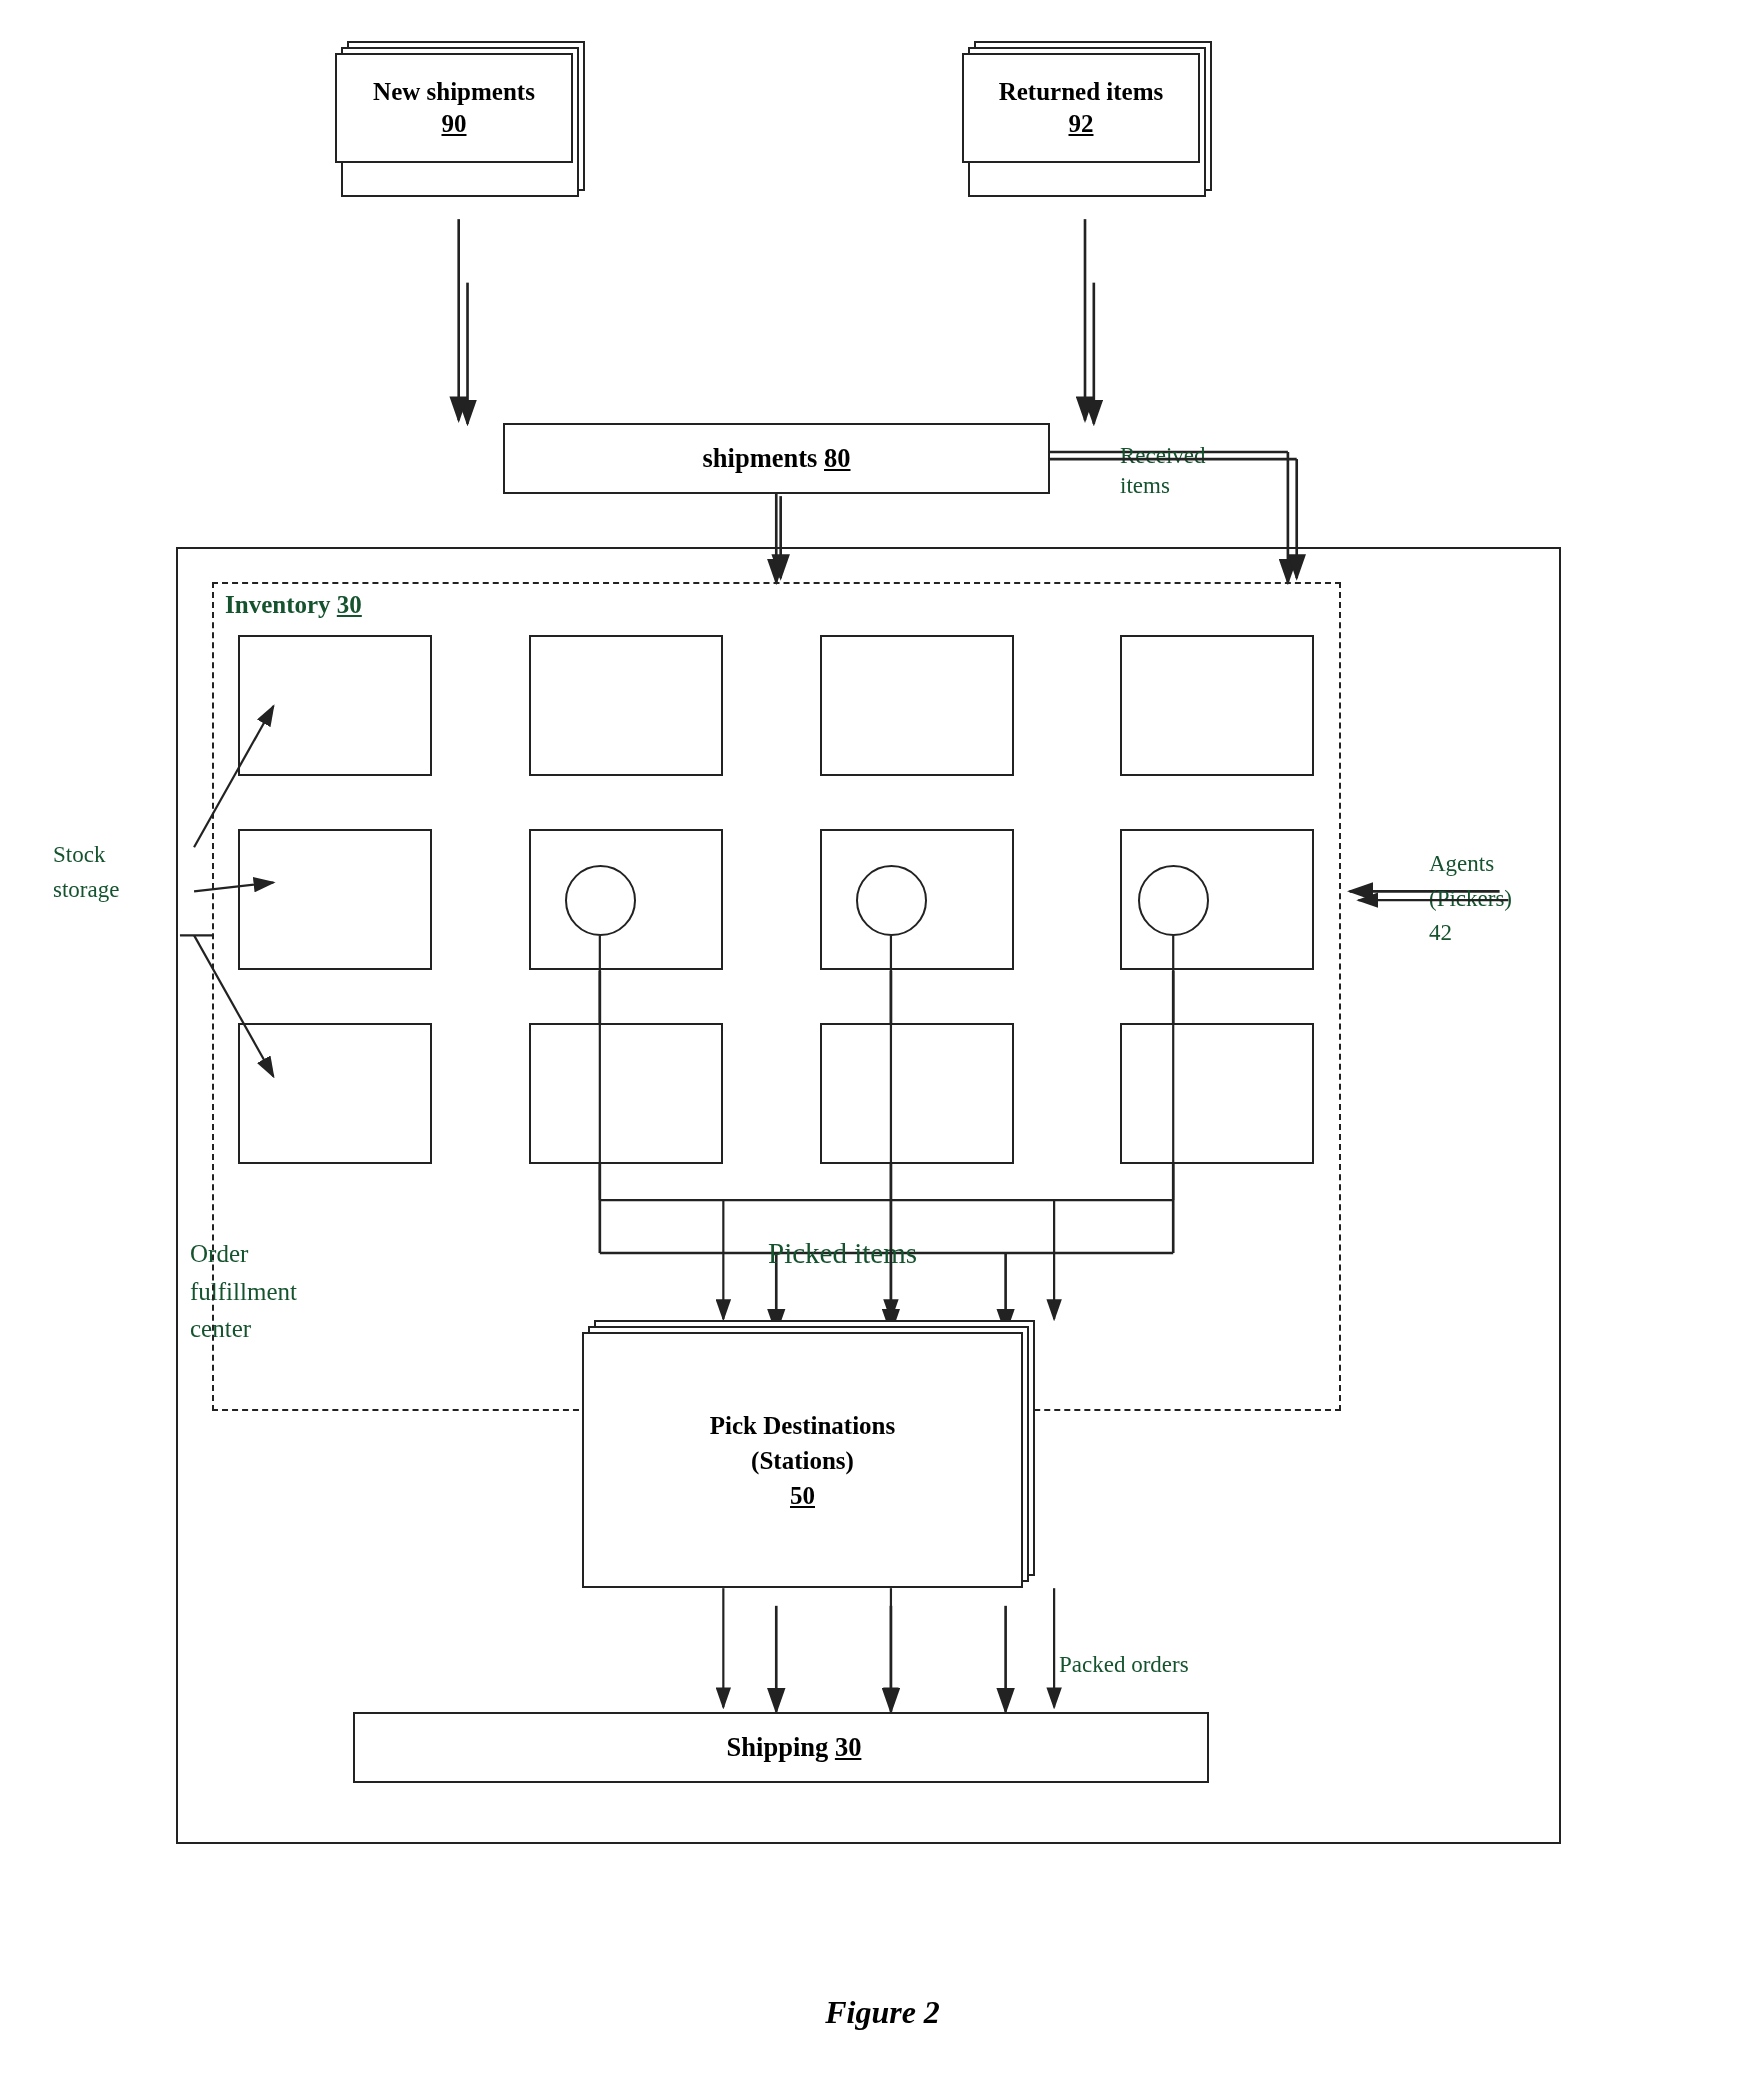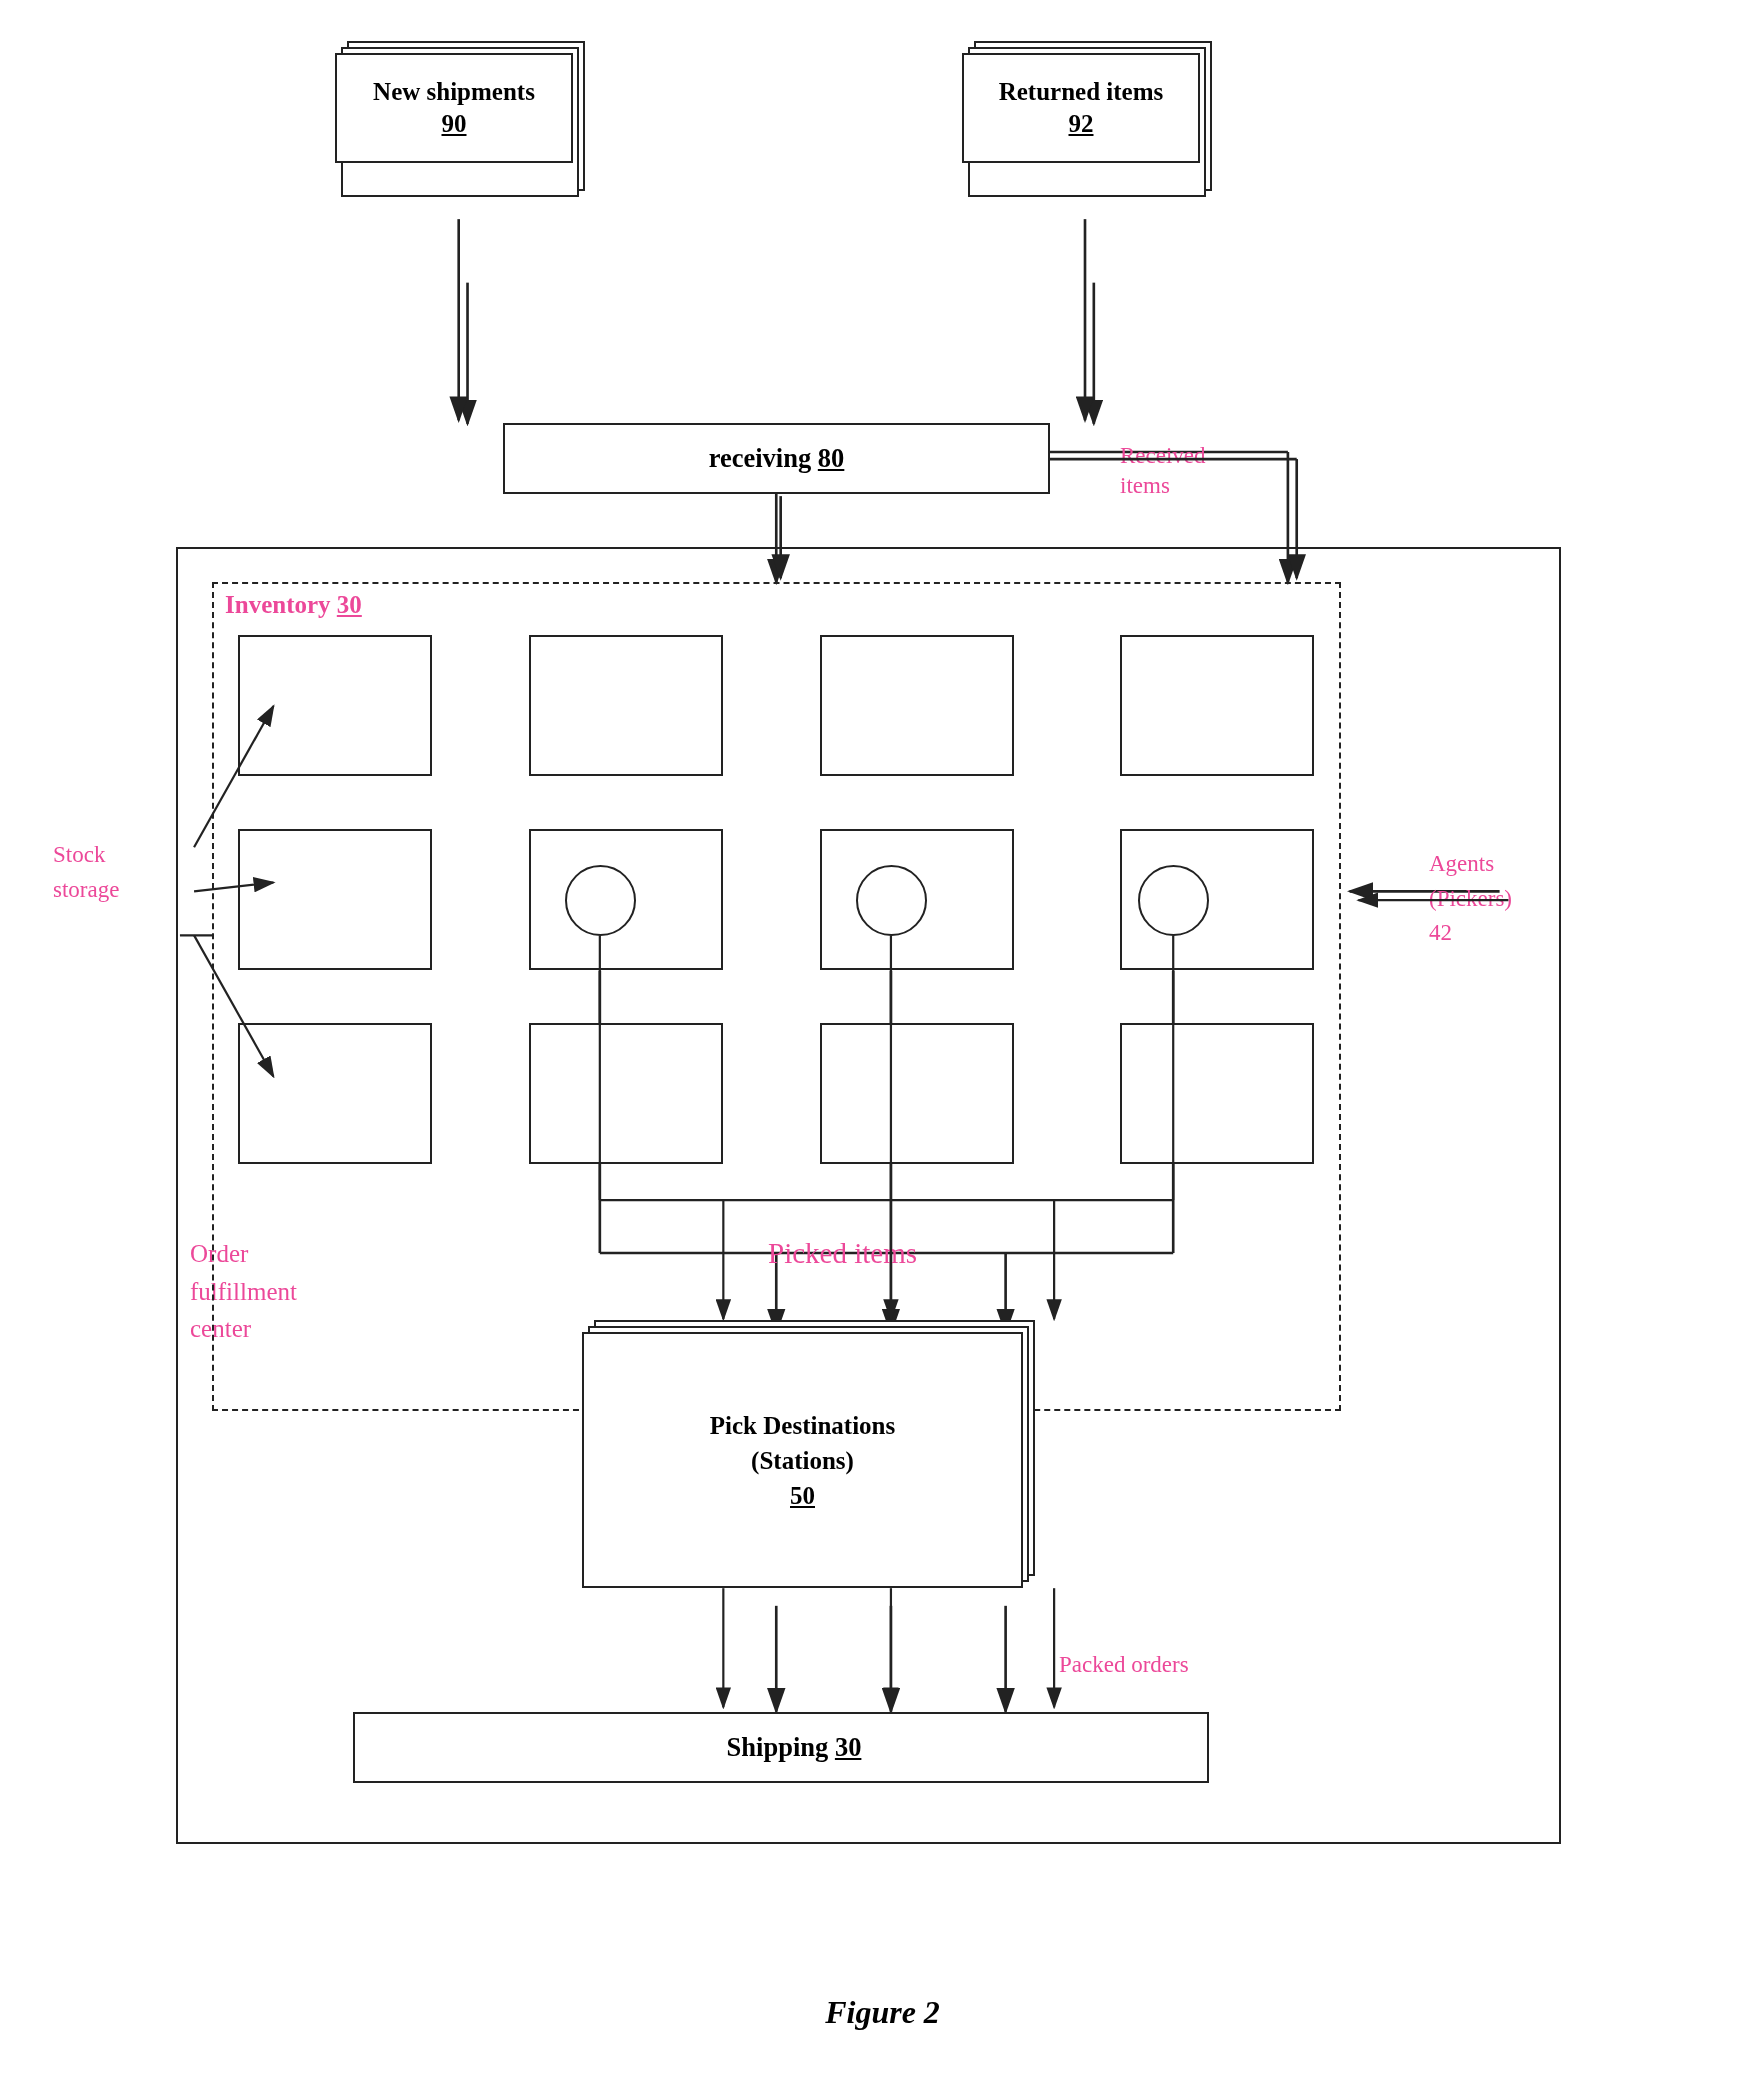--- a/index.html
+++ b/index.html
@@ -145,21 +145,21 @@
       padding-left: 26px;
     }
     .shipping-box u { text-decoration: underline; }
 
     
     .label {
       position: absolute;
       font-size: 23px;
       font-weight: normal;
       line-height: 1.3;
-      color: #ec4899;
+      color: #14532d;
     }
     .label.bold { font-weight: bold; }
 
     
     .figure-caption {
       position: absolute;
       font-size: 32px;
       font-style: italic;
       font-weight: bold;
       text-align: center;
@@ -229,21 +229,21 @@
   <div class="paper-stack" style="left: 962px; top: 53px;">
     <div class="paper-back2"></div>
     <div class="paper-back1"></div>
     <div class="paper-front">
       <span>Returned items</span>
       <u>92</u>
     </div>
   </div>
 
   <div class="receiving-box" style="left: 503px; top: 423px; width: 547px; height: 71px;">
-    <span>receiving</span>&nbsp;<u>80</u>
+    <span>shipments</span>&nbsp;<u>80</u>
   </div>
 
   <div class="label" style="left: 1120px; top: 441px; font-size:23px;">
     <span>Received<br>items</span>
   </div>
 
   <div class="main-rect" style="left: 176px; top: 547px; width: 1385px; height: 1297px;"></div>
 
   <div class="label" style="left: 190px; top: 1235px; font-size:25px; line-height:1.5;">
     <span>Order<br>fulfillment<br>center</span>

